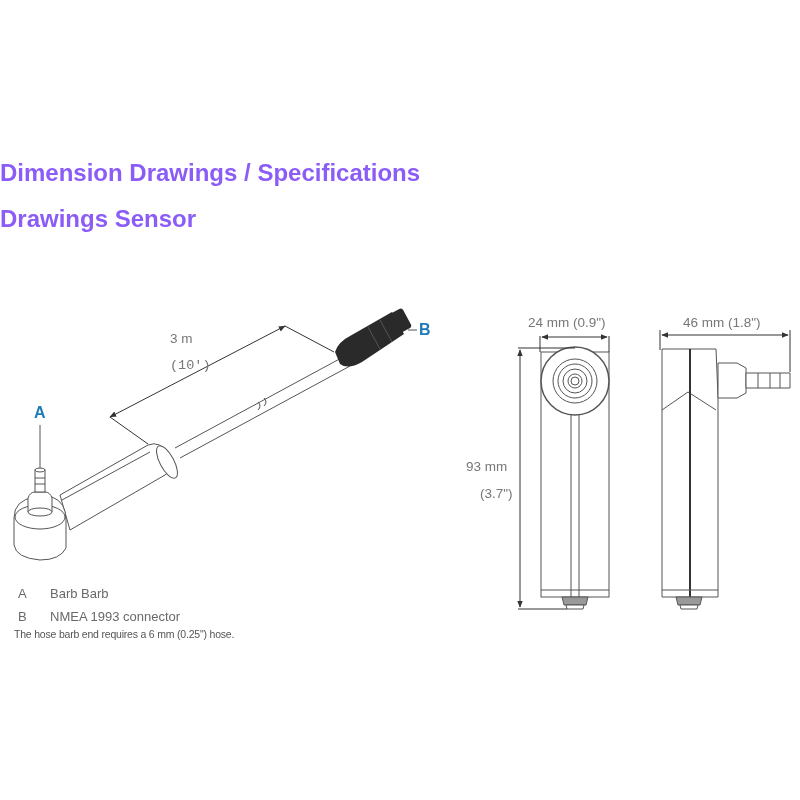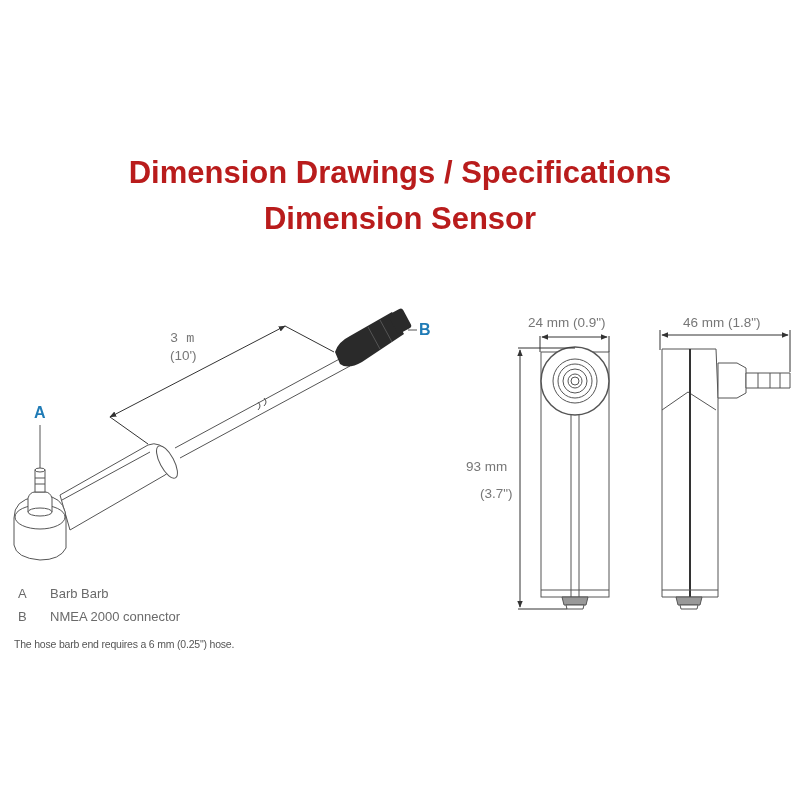--- a/index.html
+++ b/index.html
@@ -1,35 +1,35 @@
 <!DOCTYPE html>
 <html><head>
 <meta charset="utf-8">
 <style>
   html, body { margin: 0; padding: 0; background: #ffffff; }
   body { width: 800px; height: 800px; position: relative; overflow: hidden; font-family: "Liberation Sans", "DejaVu Sans", sans-serif; }
   .title {
-    position: absolute; left: 0; top: 150px; width: 800px; text-align: center;
-    color: #b91c1c; font-weight: bold; font-size: 31px; line-height: 46px; letter-spacing: 0px;
+    position: absolute; left: 0; top: 150px; width: 800px; text-align: left;
+    color: #8b5cf6; font-weight: bold; font-size: 24px; line-height: 46px; letter-spacing: 0px;
   }
   .title .line { display: block; }
   .drawing { position: absolute; left: 0; top: 0; width: 800px; height: 800px; }
   .legend { position: absolute; left: 14px; top: 582px; color: #6a6a6a; font-size: 13px; }
   .legend .row { display: flex; height: 23px; align-items: center; }
   .legend .key { width: 32px; padding-left: 4px; }
-  .legend .note { font-size: 10.5px; color: #555; margin-top: 10px; letter-spacing: -0.2px; }
+  .legend .note { font-size: 10.5px; color: #555; margin-top: 0; letter-spacing: -0.2px; }
   .dim-label { position: absolute; color: #777; font-size: 13.5px; white-space: nowrap; }
   .callout { position: absolute; color: #1f7bb6; font-weight: bold; font-size: 16px; }
 </style>
 </head>
 <body>
 
 <div class="title">
   <span class="line">Dimension Drawings / Specifications</span>
-  <span class="line">Dimension Sensor</span>
+  <span class="line">Drawings Sensor</span>
 </div>
 
 <svg class="drawing" viewBox="0 0 800 800" xmlns="http://www.w3.org/2000/svg">
   <defs>
     <marker id="arr" viewBox="0 0 10 10" refX="9" refY="5" markerWidth="7" markerHeight="7" orient="auto-start-reverse">
       <path d="M0,1 L10,5 L0,9 z" fill="#333"></path>
     </marker>
   </defs>
 
   <g stroke="#555" stroke-width="1" fill="#fff">
@@ -110,35 +110,35 @@
     <path d="M680,605 L698,605 L697,609 L681,609 Z" fill="#fff"></path>
   </g>
 
   <g stroke="#333" stroke-width="1" fill="none">
     <line x1="660" y1="330" x2="660" y2="350"></line>
     <line x1="790" y1="330" x2="790" y2="372"></line>
     <line x1="662" y1="335" x2="788" y2="335" marker-start="url(#arr)" marker-end="url(#arr)"></line>
   </g>
 </svg>
 
-<div class="dim-label" style="left:170px; top:331px;font-family:Liberation Mono, monospace;">3 m</div>
-<div class="dim-label" style="left:170px; top:348px;">(10')</div>
+<div class="dim-label" style="left:170px; top:331px;">3 m</div>
+<div class="dim-label" style="left:170px; top:358px;font-family:Liberation Mono, monospace;">(10')</div>
 
 <div class="callout" style="left:34px; top:404px;">A</div>
 <div class="callout" style="left:419px; top:321px;">B</div>
 
 <div class="dim-label" style="left:528px; top:315px;">24 mm (0.9")</div>
 <div class="dim-label" style="left:466px; top:459px;text-align:center;">93 mm</div>
 <div class="dim-label" style="left:480px; top:486px;">(3.7")</div>
 
 <div class="dim-label" style="left:683px; top:315px;">46 mm (1.8")</div>
 
 <div class="legend">
   <div class="row">
     <span class="key">A</span>
     <span>Barb Barb</span>
   </div>
   <div class="row">
     <span class="key">B</span>
-    <span>NMEA 2000 connector</span>
+    <span>NMEA 1993 connector</span>
   </div>
   <div class="note">The hose barb end requires a 6 mm (0.25") hose.</div>
 </div>
 
 </body></html>

